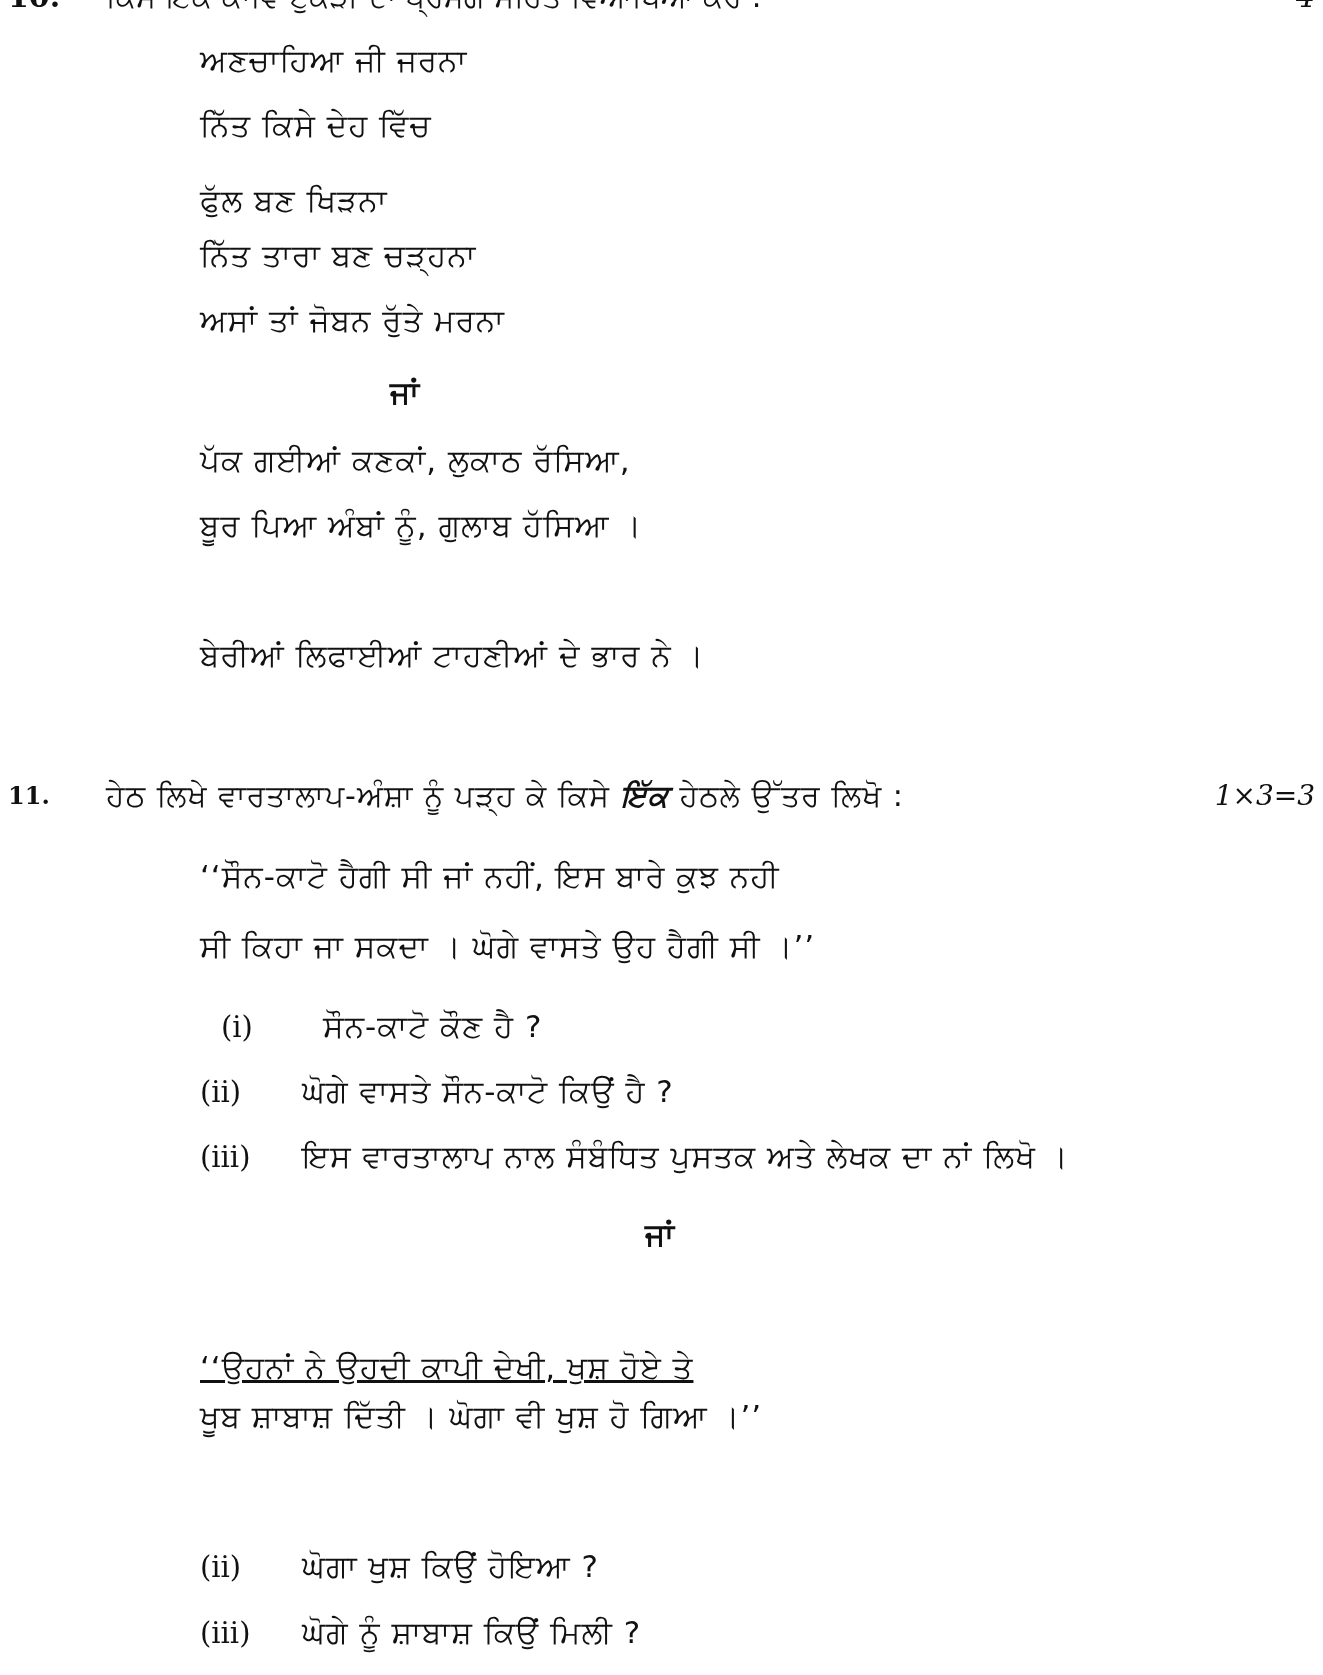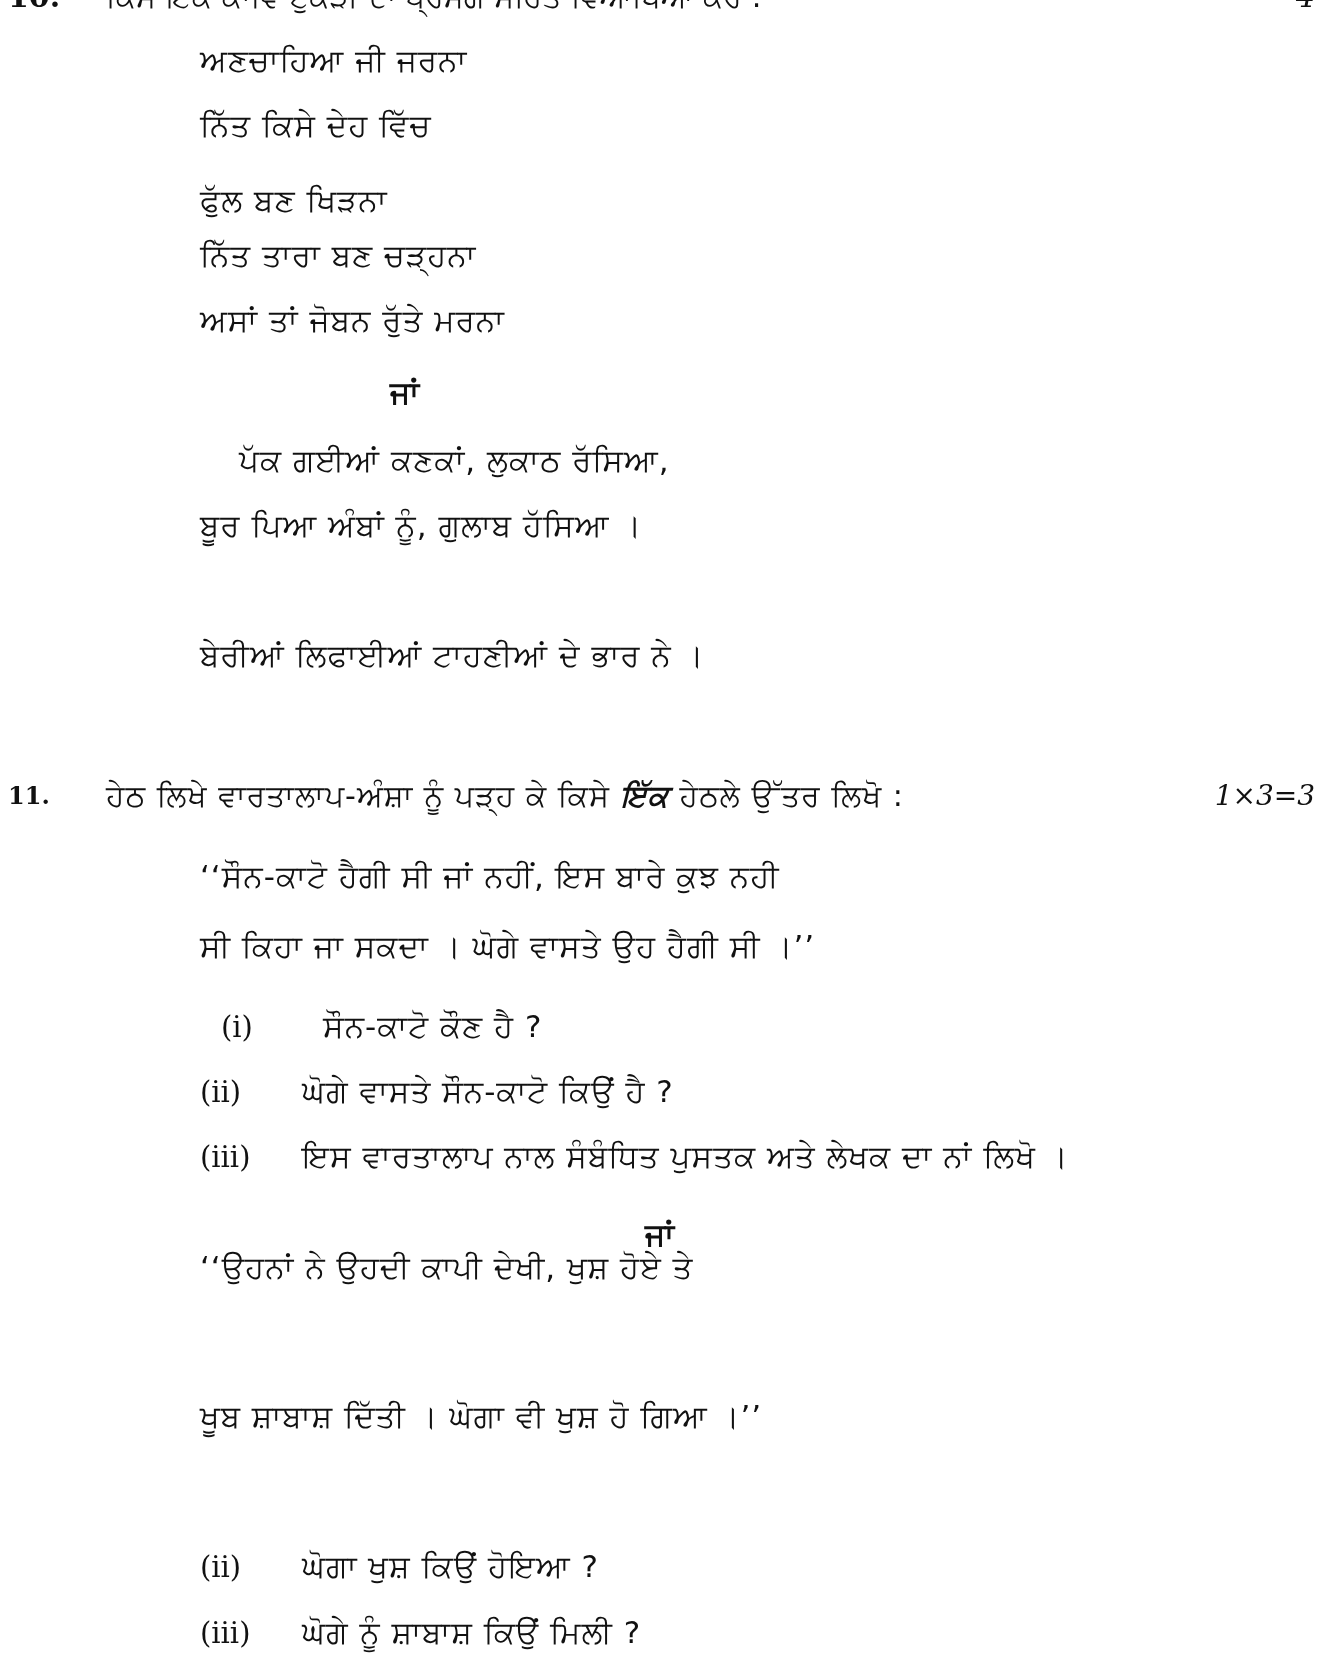--- a/index.html
+++ b/index.html
@@ -123,21 +123,21 @@
   </div>
 
   <div class="line poem" style="top:40px;">ਅਣਚਾਹਿਆ ਜੀ ਜਰਨਾ</div>
   <div class="line poem" style="top:105px;">ਨਿੱਤ ਕਿਸੇ ਦੇਹ ਵਿੱਚ</div>
   <div class="line poem" style="top:170px;margin-top:10px;">ਫੁੱਲ ਬਣ ਖਿੜਨਾ</div>
   <div class="line poem" style="top:235px;">ਨਿੱਤ ਤਾਰਾ ਬਣ ਚੜ੍ਹਨਾ</div>
   <div class="line poem" style="top:300px;">ਅਸਾਂ ਤਾਂ ਜੋਬਨ ਰੁੱਤੇ ਮਰਨਾ</div>
 
   <div class="or-word" style="left:390px; top:372px;">ਜਾਂ</div>
 
-  <div class="line poem" style="top:440px;margin-left:39px;">ਪੱਕ ਗਈਆਂ ਕਣਕਾਂ, ਲੁਕਾਠ ਰੱਸਿਆ,</div>
+  <div class="line poem" style="top:440px;">ਪੱਕ ਗਈਆਂ ਕਣਕਾਂ, ਲੁਕਾਠ ਰੱਸਿਆ,</div>
   <div class="line poem" style="top:505px;">ਬੂਰ ਪਿਆ ਅੰਬਾਂ ਨੂੰ, ਗੁਲਾਬ ਹੱਸਿਆ ।</div>
   <div class="line poem" style="top:635px;">ਬੇਰੀਆਂ ਲਿਫਾਈਆਂ ਟਾਹਣੀਆਂ ਦੇ ਭਾਰ ਨੇ ।</div>
 
   <div class="qnum-11">11.</div>
   <div class="q-stem">
     <span>ਹੇਠ ਲਿਖੇ ਵਾਰਤਾਲਾਪ-ਅੰਸ਼ਾ ਨੂੰ ਪੜ੍ਹ ਕੇ ਕਿਸੇ </span><span class="emph">ਇੱਕ</span><span> ਹੇਠਲੇ ਉੱਤਰ ਲਿਖੋ :</span>
   </div>
   <div class="q-marks">1×3=3</div>
 
   <div class="line passage" style="top:856px;">‘‘ਸੌਨ-ਕਾਟੋ ਹੈਗੀ ਸੀ ਜਾਂ ਨਹੀਂ, ਇਸ ਬਾਰੇ ਕੁਝ ਨਹੀ</div>
@@ -148,21 +148,21 @@
   </div>
   <div class="sub" style="top:1071px;">
     <span class="roman">(ii)</span><span class="text">ਘੋਗੇ ਵਾਸਤੇ ਸੌਨ-ਕਾਟੋ ਕਿਉਂ ਹੈ ?</span>
   </div>
   <div class="sub" style="top:1136px;">
     <span class="roman">(iii)</span><span class="text">ਇਸ ਵਾਰਤਾਲਾਪ ਨਾਲ ਸੰਬੰਧਿਤ ਪੁਸਤਕ ਅਤੇ ਲੇਖਕ ਦਾ ਨਾਂ ਲਿਖੋ ।</span>
   </div>
 
   <div class="or-word" style="left:645px; top:1214px;">ਜਾਂ</div>
 
-  <div class="line passage" style="top:1247px;">‘‘ਉਹਨਾਂ ਨੇ ਉਹਦੀ ਕਾਪੀ ਦੇਖੀ, ਖੁਸ਼ ਹੋਏ ਤੇ</div>
+  <div class="line passage" style="top:1347px;text-decoration:underline;">‘‘ਉਹਨਾਂ ਨੇ ਉਹਦੀ ਕਾਪੀ ਦੇਖੀ, ਖੁਸ਼ ਹੋਏ ਤੇ</div>
   <div class="line passage" style="top:1396px;text-align:right;">ਖੂਬ ਸ਼ਾਬਾਸ਼ ਦਿੱਤੀ । ਘੋਗਾ ਵੀ ਖੁਸ਼ ਹੋ ਗਿਆ ।’’</div>
 
   <div class="sub" style="top:1546px;">
     <span class="roman">(ii)</span><span class="text">ਘੋਗਾ ਖੁਸ਼ ਕਿਉਂ ਹੋਇਆ ?</span>
   </div>
   <div class="sub" style="top:1612px;">
     <span class="roman">(iii)</span><span class="text">ਘੋਗੇ ਨੂੰ ਸ਼ਾਬਾਸ਼ ਕਿਉਂ ਮਿਲੀ ?</span>
   </div>
 
 </div>

